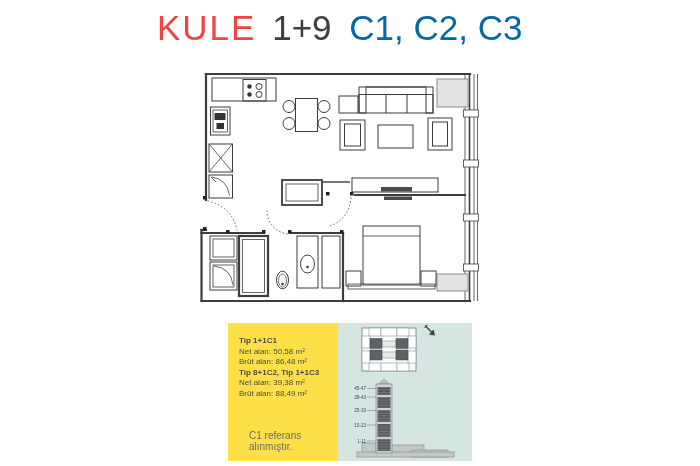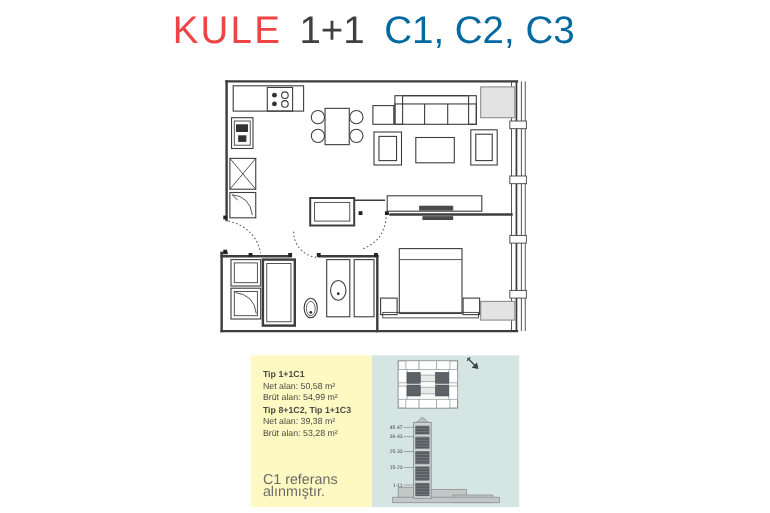--- a/index.html
+++ b/index.html
@@ -10,39 +10,39 @@
   #title{position:absolute;left:157px;top:8px;font-size:35px;white-space:nowrap;}
   #title .brand{color:#ef4444;font-weight:100;letter-spacing:2px;}
   #title .unit{color:#403f3e;font-weight:100;margin-left:6px;}
   #title .variants{color:#0369a1;font-weight:100;margin-left:8px;}
 
   
   #plan{position:absolute;left:200px;top:70px;}
 
   
   #infobox{position:absolute;left:228px;top:323px;width:244px;height:138px;display:flex;}
-  #spec-pane{width:110px;height:100%;background:#fef9c3;position:relative;
+  #spec-pane{width:110px;height:100%;background:#fde047;position:relative;
              color:#4b4b46;font-size:8px;line-height:10.5px;box-sizing:border-box;
              padding:13px 0 4px 11px;}
   .spec-label{font-weight:bold;font-size:8px;}
   .spec-line{font-size:8px;}
-  #footnote{position:absolute;left:11px;bottom:9px;font-size:13px;color:#6b6b65;}
+  #footnote{position:absolute;left:21px;bottom:9px;font-size:10px;color:#6b6b65;}
   #site-pane{width:134px;height:100%;background:#d5e5e1;position:relative;}
   #miniplan{position:absolute;left:23px;top:4px;}
   #tower{position:absolute;left:16px;top:56px;}
   #dir-arrow{position:absolute;left:86px;top:1px;}
 </style>
 </head>
 <body>
 
 <div id="page">
 
   <div id="title">
     <span class="brand">KULE</span>
-    <span class="unit">1+1</span>
+    <span class="unit">1+9</span>
     <span class="variants">C1, C2, C3</span>
   </div>
 
   <svg id="plan" width="290" height="242" viewBox="0 0 290 242">
 
     <g stroke="#3d3d3d" fill="none" stroke-width="2.2" stroke-linecap="square">
       <path d="M 6,4 H 270"></path>
       <path d="M 6,4 V 130"></path>
       <path d="M 1.5,160 H 6"></path>
       <path d="M 1.5,160 V 231"></path>
@@ -177,24 +177,24 @@
       </g>
       <rect x="122" y="166" width="18" height="52"></rect>
     </g>
   </svg>
 
   <div id="infobox">
 
     <div id="spec-pane">
       <div class="spec-label">Tip 1+1C1</div>
       <div class="spec-line">Net alan: 50,58 m²</div>
-      <div class="spec-line">Brüt alan: 54,99 m²</div>
+      <div class="spec-line">Brüt alan: 86,48 m²</div>
       <div class="spec-label">Tip 8+1C2, Tip 1+1C3</div>
       <div class="spec-line">Net alan: 39,38 m²</div>
-      <div class="spec-line">Brüt alan: 53,28 m²</div>
+      <div class="spec-line">Brüt alan: 88,49 m²</div>
       <div id="footnote">C1 referans alınmıştır.</div>
     </div>
 
     <div id="site-pane">
 
       <svg id="miniplan" width="56" height="45" viewBox="0 0 56 45">
         <rect x="1" y="1" width="54" height="43" fill="#fbfbf9" stroke="#8a8f92" stroke-width="1"></rect>
         <g stroke="#9aa0a3" stroke-width="0.7" fill="#fff">
           <rect x="8" y="1" width="12" height="8"></rect>
           <rect x="20" y="1" width="16" height="8"></rect>

